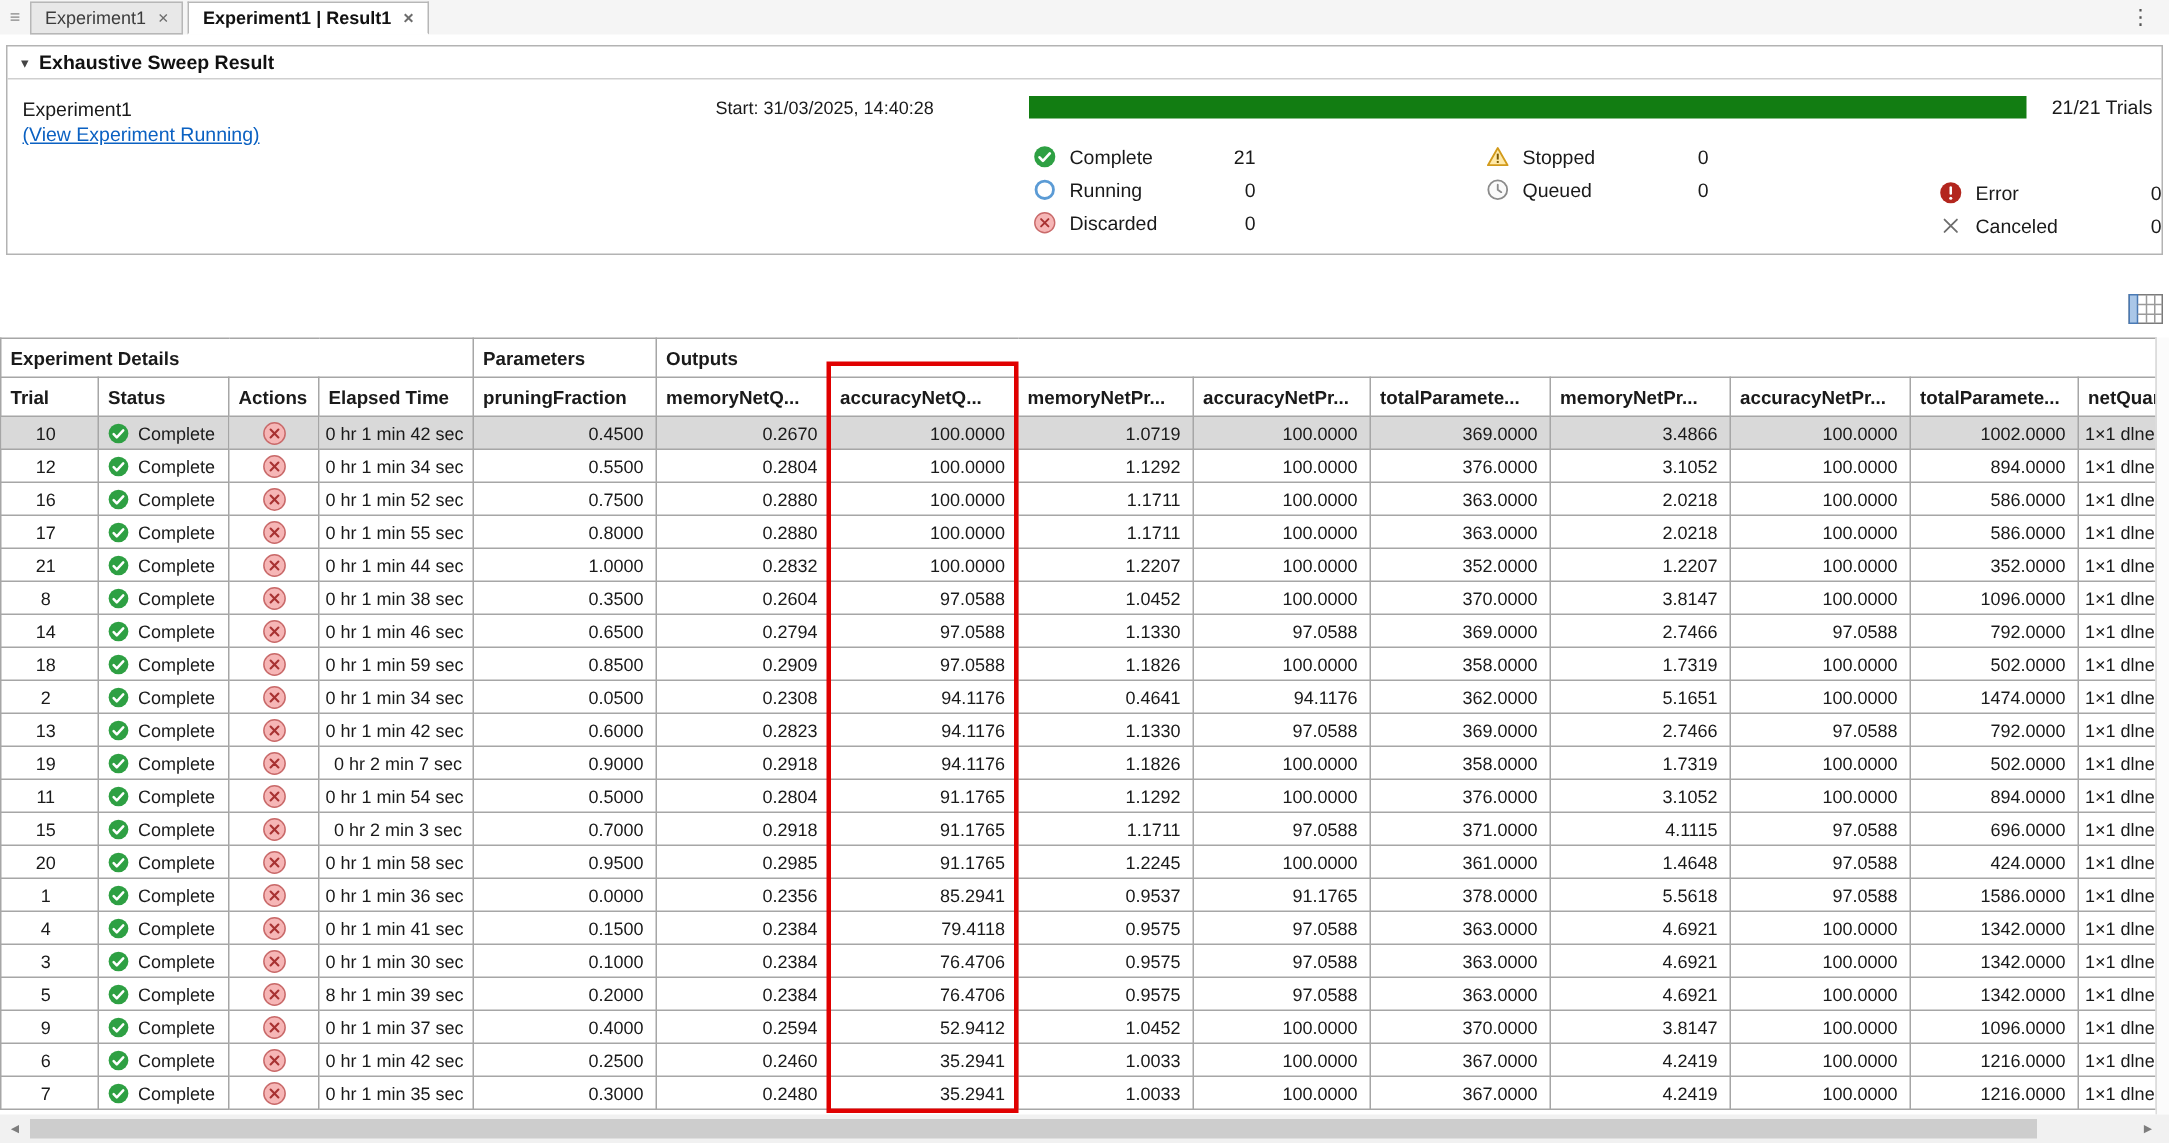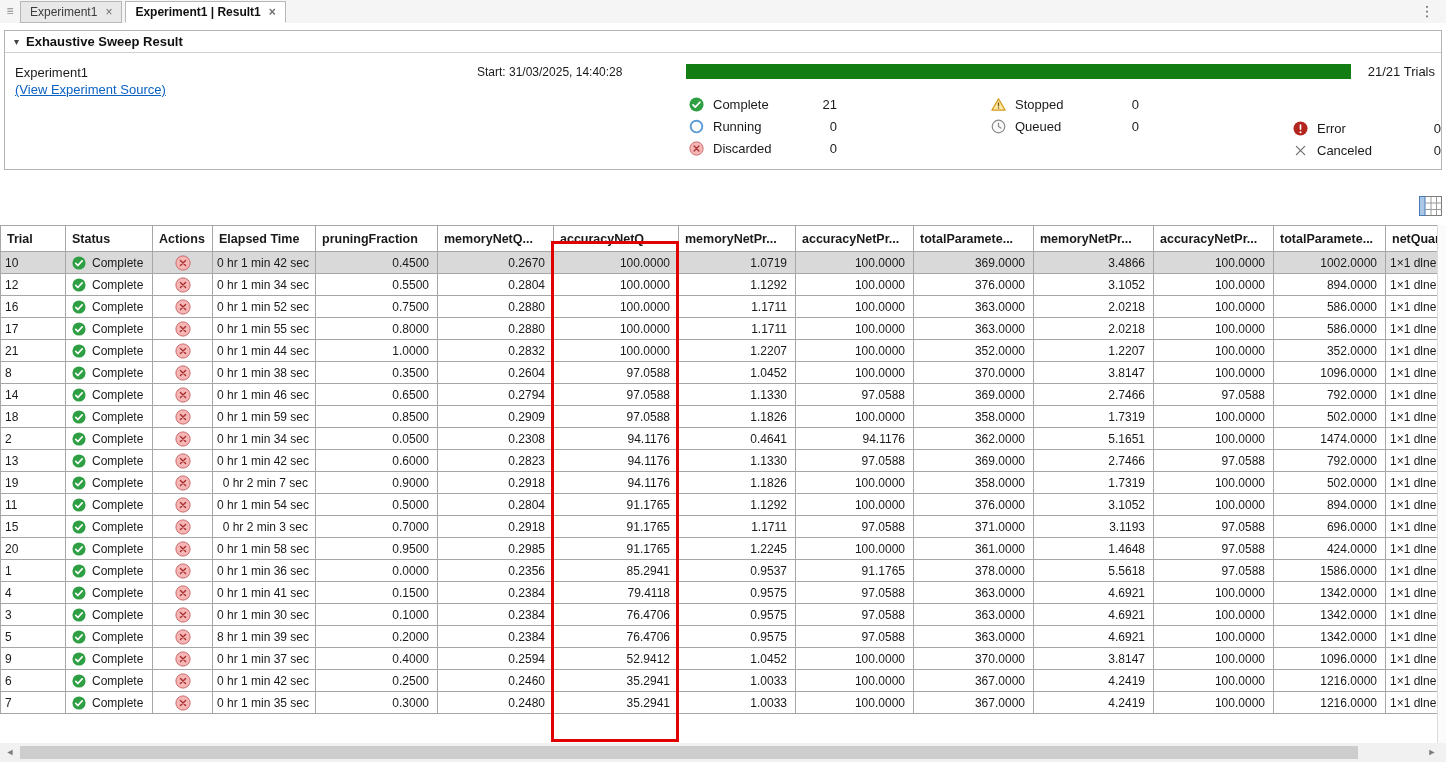--- a/index.html
+++ b/index.html
@@ -35,21 +35,21 @@
   
   .grid-btn { position:absolute; left:1418px; top:195px; width:25px; height:22px; cursor:pointer; }
 
   
   .table-wrap { position:absolute; left:0; top:225px; width:1437px; }
   table { border-collapse:collapse; table-layout:fixed; width:1437px; font-size:12px; }
   th, td { border:1px solid #a6a6a6; overflow:hidden; white-space:nowrap; }
   thead th { text-align:left; font-weight:bold; font-size:12.5px; padding:4px 6px; height:26px; background:#fff; }
   tbody td { height:22px; padding:2px 8px 2px 4px; }
   td.num { text-align:right; }
-  td.trial { text-align:left; padding-right:9px;margin-left:20px; }
+  td.trial { text-align:center; padding-right:9px;margin-left:20px; }
   td.status { padding-left:6px; }
   td.status .cellwrap { display:flex; align-items:center; gap:6px; }
   td.status .svg-ic { width:14px; height:14px; }
   td.actions { text-align:center; padding:0; }
   td.actions .svg-ic { width:16px; height:16px; margin:0 auto; cursor:pointer; }
   td.elapsed { text-align:right; padding-right:7px; }
   td.netq { text-align:left; padding-left:4px; }
   tr.selected td { background:#d9d9d9; }
 
   
@@ -80,21 +80,21 @@
   </div>
   <span class="kebab">⋮</span>
 </div>
 
 <div class="panel">
   <div class="panel-title">
     <span class="tri">▾</span>
     <span class="txt">Exhaustive Sweep Result</span>
   </div>
   <div class="exp-name">Experiment1</div>
-  <div class="exp-link">(View Experiment Source)</div>
+  <div class="exp-link">(View Experiment Running)</div>
   <div class="start-lbl">Start: 31/03/2025, 14:40:28</div>
   <div class="pbar">
       <div class="pbar-fill" id="pbar-fill" style="width: 100%; background: rgb(18, 125, 18);"></div>
     </div>
   <div class="trials-lbl">21/21 Trials</div>
   <div class="legend-col" id="legend-col-0" style="left:684px;">
       <div class="legend-item">
         <span>
           <svg class="svg-ic" viewBox="0 0 16 16">
             <circle cx="8" cy="8" r="7.5" fill="#2ea043"></circle>
@@ -195,20 +195,25 @@
         <col style="width:117px">
         <col style="width:118px">
         <col style="width:120px">
         <col style="width:120px">
         <col style="width:120px">
         <col style="width:112px">
         <col style="width:52px">
       </colgroup>
       <thead>
         <tr>
+          <th colspan="4">Experiment Details</th>
+          <th colspan="1">Parameters</th>
+          <th colspan="9">Outputs</th>
+        </tr>
+        <tr>
           <th>Trial</th>
           <th>Status</th>
           <th>Actions</th>
           <th>Elapsed Time</th>
           <th>pruningFraction</th>
           <th>memoryNetQ...</th>
           <th>accuracyNetQ...</th>
           <th>memoryNetPr...</th>
           <th>accuracyNetPr...</th>
           <th>totalParamete...</th>
@@ -584,21 +589,21 @@
                 <circle cx="8" cy="8" r="7.1" fill="#f6b6b6" stroke="#c96a6a" stroke-width="1"></circle>
                 <path d="M5.4 5.4l5.2 5.2M10.6 5.4l-5.2 5.2" stroke="#a83232" stroke-width="1.4" stroke-linecap="round"></path>
               </svg></span></td>
           <td class="elapsed">0 hr 2 min 3 sec</td>
           <td class="num">0.7000</td>
           <td class="num">0.2918</td>
           <td class="num">91.1765</td>
           <td class="num">1.1711</td>
           <td class="num">97.0588</td>
           <td class="num">371.0000</td>
-          <td class="num">3.1193</td>
+          <td class="num">4.1115</td>
           <td class="num">97.0588</td>
           <td class="num">696.0000</td>
           <td class="netq">1×1 dlne</td>
         </tr>
         <tr>
           <td class="trial">20</td>
           <td class="status">
             <span class="cellwrap">
               <span>
                 <svg class="svg-ic" viewBox="0 0 16 16">

